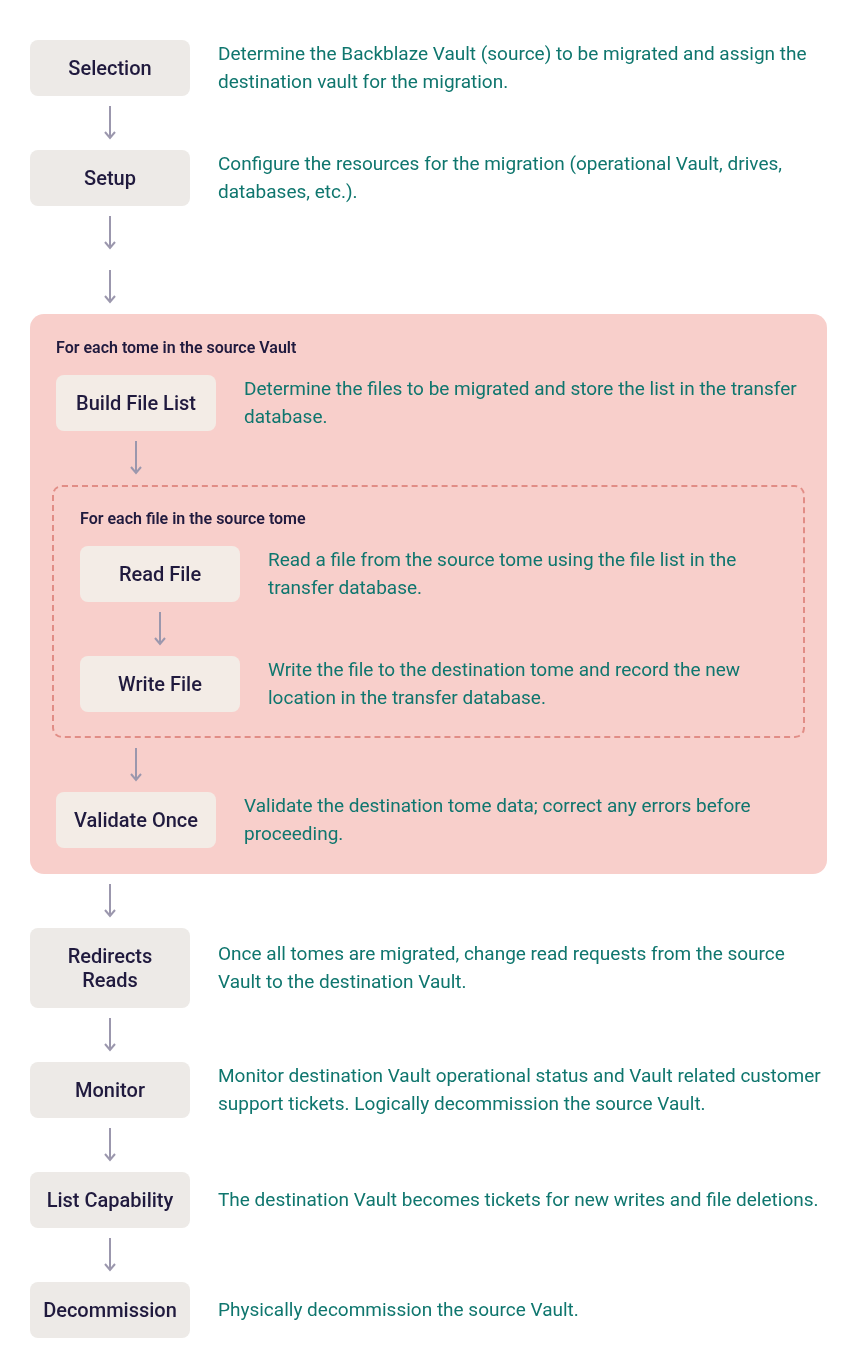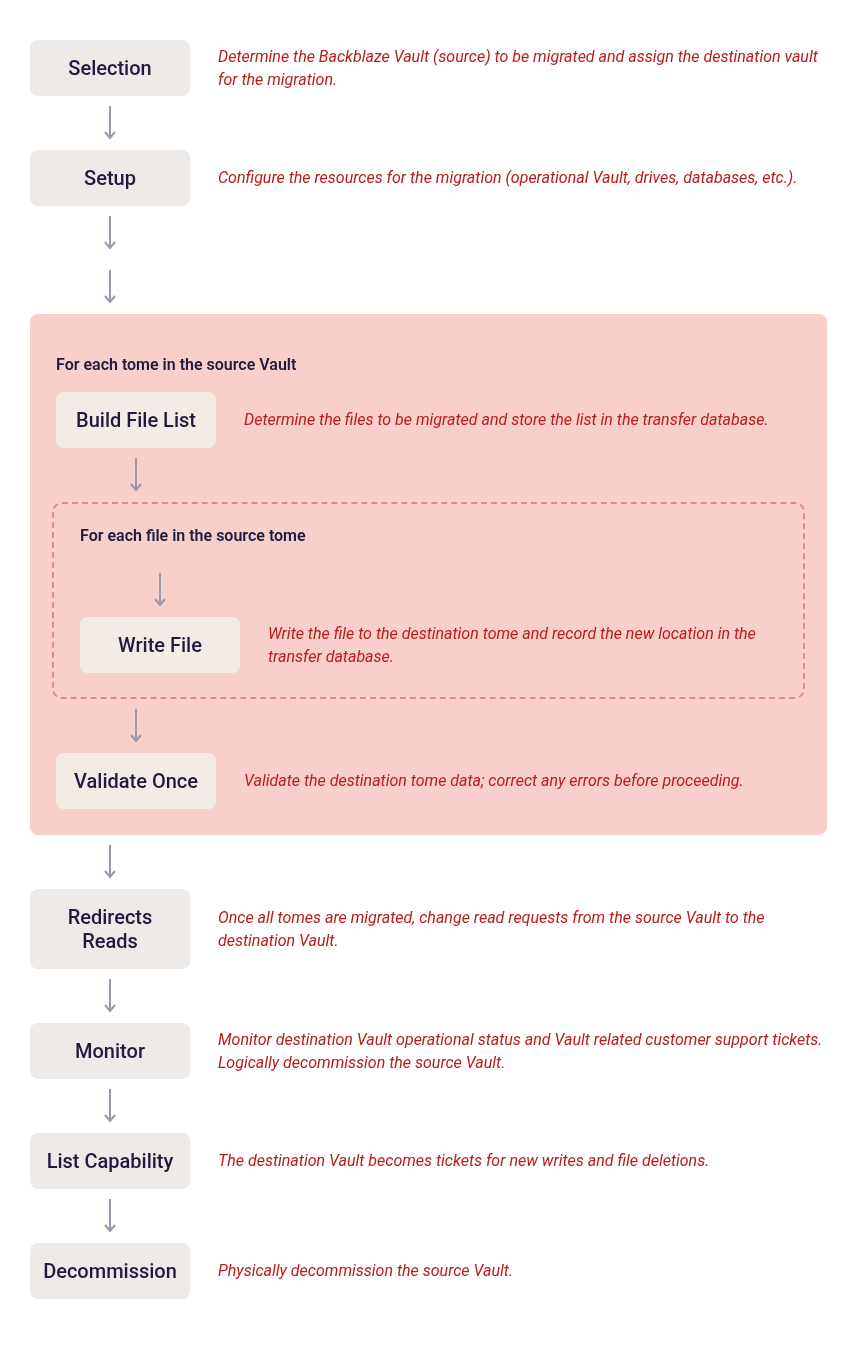--- a/index.html
+++ b/index.html
@@ -25,36 +25,35 @@
       color: #201a3e;
       border-radius: 8px;
       padding: 16px 10px;
       width: 160px;
       min-width: 160px;
       text-align: center;
       font-size: 20px;
       font-weight: 500;
     }
     .step-desc {
-      color: #b91c1c;
-      font-size: 16px;
+      color: #0f766e;
+      font-size: 19px;
       line-height: 1.45;
       flex: 1;
-      font-style: italic;
     }
     .arrow-wrap {
       width: 160px;
       display: flex;
       justify-content: center;
       padding: 8px 0 6px;
     }
     .loop-box {
       background: #f8cfcb;
-      border-radius: 8px;
-      padding: 41px 22px 26px;
+      border-radius: 14px;
+      padding: 24px 22px 26px;
       width: 100%;
     }
     .loop-title {
       color: #201a3e;
       font-size: 16px;
       font-weight: 600;
       margin: 0 0 18px 4px;
     }
     .loop-box .step-box {
       background: #f3ece6;
@@ -115,20 +114,24 @@
     <div class="arrow-wrap indent">
       <svg width="14" height="40" viewBox="0 0 14 40">
           <line x1="7" y1="2" x2="7" y2="32" stroke="#9b97ad" stroke-width="2"></line>
           <polyline points="2,28 7,34 12,28" fill="none" stroke="#9b97ad" stroke-width="2"></polyline>
         </svg>
     </div>
 
     <div class="inner-loop">
       <div class="loop-title">For each file in the source tome</div>
 
+      <div class="step-row indent">
+        <div class="step-box">Read File</div>
+        <div class="step-desc">Read a file from the source tome using the file list in the transfer database.</div>
+      </div>
       <div class="arrow-wrap indent">
         <svg width="14" height="40" viewBox="0 0 14 40">
             <line x1="7" y1="2" x2="7" y2="32" stroke="#9b97ad" stroke-width="2"></line>
             <polyline points="2,28 7,34 12,28" fill="none" stroke="#9b97ad" stroke-width="2"></polyline>
           </svg>
       </div>
 
       <div class="step-row indent">
         <div class="step-box">Write File</div>
         <div class="step-desc">Write the file to the destination tome and record the new location in the transfer database.</div>

